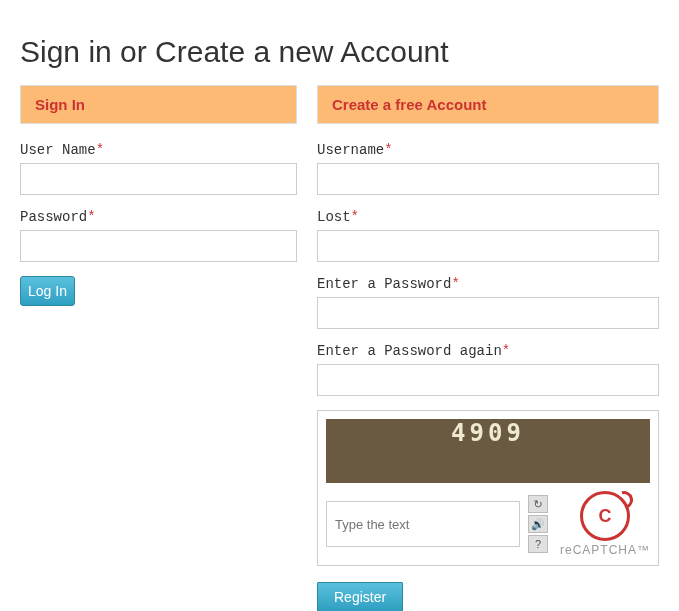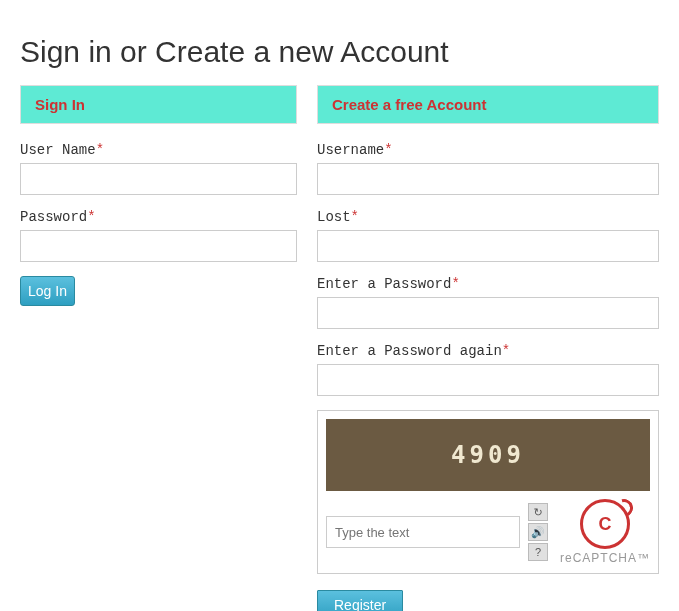--- a/index.html
+++ b/index.html
@@ -28,21 +28,21 @@
     .columns {
       display: flex;
       gap: 20px;
     }
 
     .column {
       flex: 1;
     }
 
     .panel-header {
-      background: #5eead4;
+      background: #fdba74;
       border: 1px solid #ddd;
       padding: 10px 14px;
       margin-bottom: 18px;
     }
 
     .panel-header span {
       color: #cc3333;
       font-size: 15px;
       font-weight: bold;
     }
@@ -99,24 +99,24 @@
 
     
     .captcha-box {
       border: 1px solid #ccc;
       margin-bottom: 12px;
       padding: 8px;
     }
 
     .captcha-image {
       width: 100%;
-      height: 72px;
+      height: 64px;
       background: #6b5a42;
       display: flex;
-      align-items: center;
+      align-items: flex-start;
       justify-content: center;
       margin-bottom: 8px;
       position: relative;
     }
 
     .captcha-text {
       font-size: 24px;
       font-weight: bold;
       color: #f0e8d0;
       letter-spacing: 4px;
@@ -127,21 +127,21 @@
       display: flex;
       align-items: center;
       gap: 8px;
     }
 
     .captcha-input {
       flex: 1;
       padding: 4px 8px;
       border: 1px solid #ccc;
       font-size: 13px;
-      height: 32px;
+      height: 46px;
       color: #999;
       outline: none;
     }
 
     .captcha-controls {
       display: flex;
       flex-direction: column;
       align-items: center;
       gap: 2px;
     }

